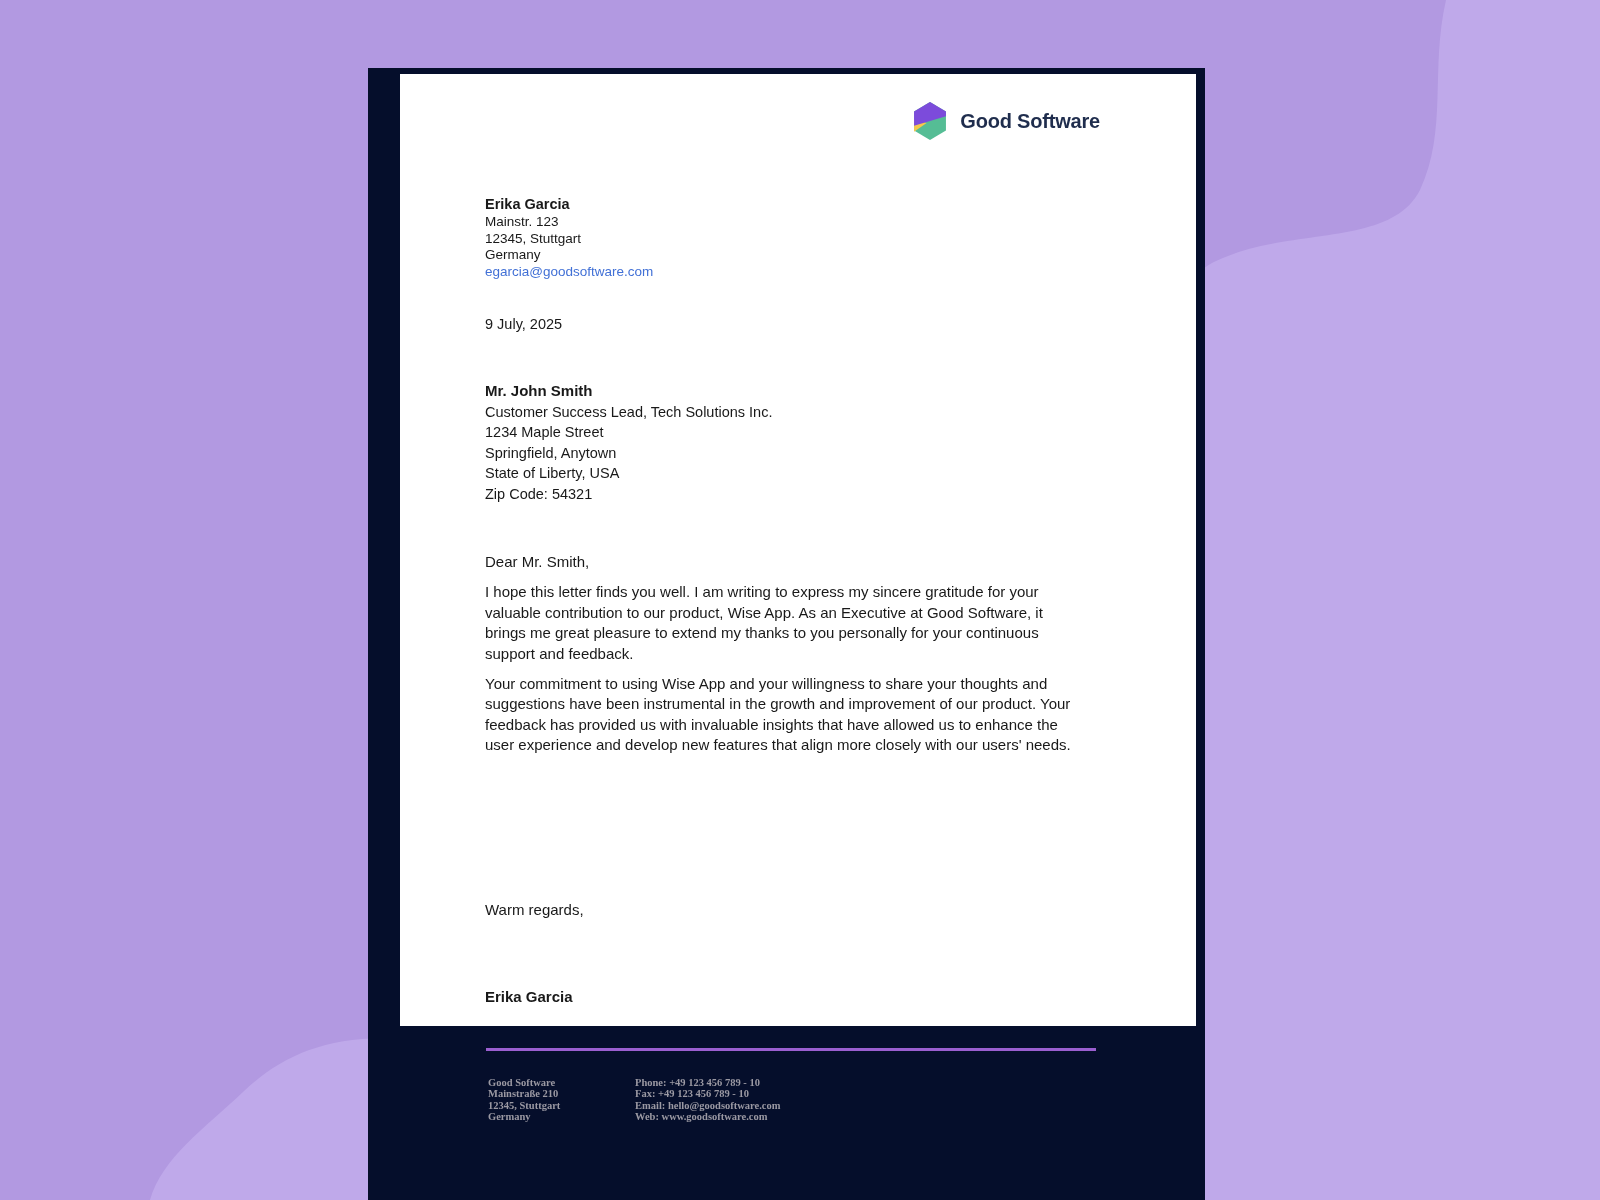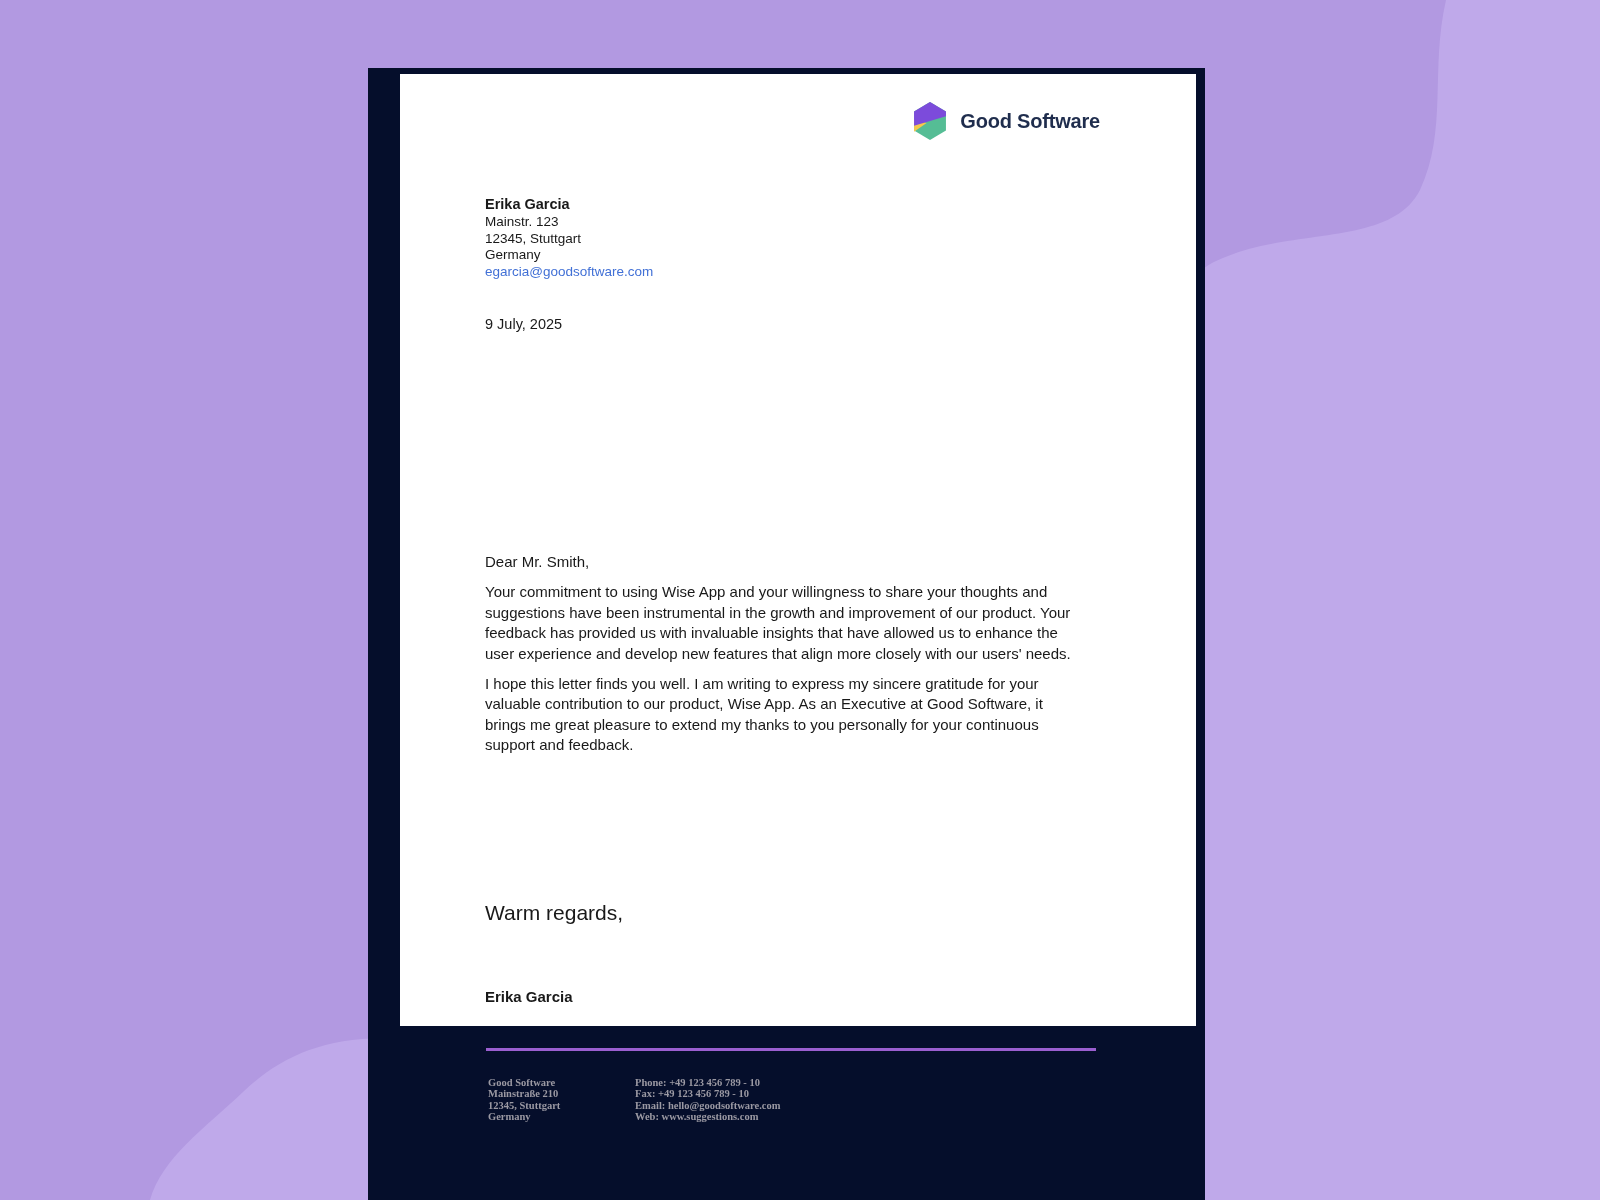--- a/index.html
+++ b/index.html
@@ -71,21 +71,21 @@
 
   
   .letter-body {
     position: absolute; top: 468px; left: 85px;
     width: 594px;
     font-size: 15px; line-height: 20.4px;
   }
   .letter-body p { margin: 10px 0 8px 0; }
   .closing {
     position: absolute; top: 827px; left: 85px;
-    font-size: 21px;
+    font-size: 15px;
   }
   .signature {
     position: absolute; top: 914px; left: 85px;
     font-size: 15px; font-weight: 700;
   }
 
   
   .divider {
     position: absolute; top: 974px; left: 86px;
     width: 610px; height: 2.5px;
@@ -127,42 +127,50 @@
     <div class="sender">
       <div class="name">Erika Garcia</div>
       <div>Mainstr. 123</div>
       <div>12345, Stuttgart</div>
       <div>Germany</div>
       <a href="#">egarcia@goodsoftware.com</a>
     </div>
 
     <div class="date-line">9 July, 2025</div>
 
+    <div class="recipient">
+      <div class="name">Mr. John Smith</div>
+      <div>Customer Success Lead, Tech Solutions Inc.</div>
+      <div>1234 Maple Street</div>
+      <div>Springfield, Anytown</div>
+      <div>State of Liberty, USA</div>
+      <div>Zip Code: 54321</div>
+    </div>
 
     <div class="letter-body">
       <p>Dear Mr. Smith,</p>
+      <p>I hope this letter finds you well. I am writing to express my sincere gratitude for your valuable contribution to our product, Wise App. As an Executive at Good Software, it brings me great pleasure to extend my thanks to you personally for your continuous support and feedback.</p>
       <p>Your commitment to using Wise App and your willingness to share your thoughts and suggestions have been instrumental in the growth and improvement of our product. Your feedback has provided us with invaluable insights that have allowed us to enhance the user experience and develop new features that align more closely with our users' needs.</p>
-      <p>I hope this letter finds you well. I am writing to express my sincere gratitude for your valuable contribution to our product, Wise App. As an Executive at Good Software, it brings me great pleasure to extend my thanks to you personally for your continuous support and feedback.</p>
     </div>
 
     <div class="closing">Warm regards,</div>
 
     <div class="signature">Erika Garcia</div>
 
     <div class="divider"></div>
 
     <div class="footer-cols">
       <div class="footer-col company">
         <div>Good Software</div>
         <div>Mainstraße 210</div>
         <div>12345, Stuttgart</div>
         <div>Germany</div>
       </div>
       <div class="footer-col contact">
         <div>Phone: +49 123 456 789 - 10</div>
         <div>Fax: +49 123 456 789 - 10</div>
         <div>Email: hello@goodsoftware.com</div>
-        <div>Web: www.suggestions.com</div>
+        <div>Web: www.goodsoftware.com</div>
       </div>
     </div>
 
   </div>
 </div>
 
 </body></html>

